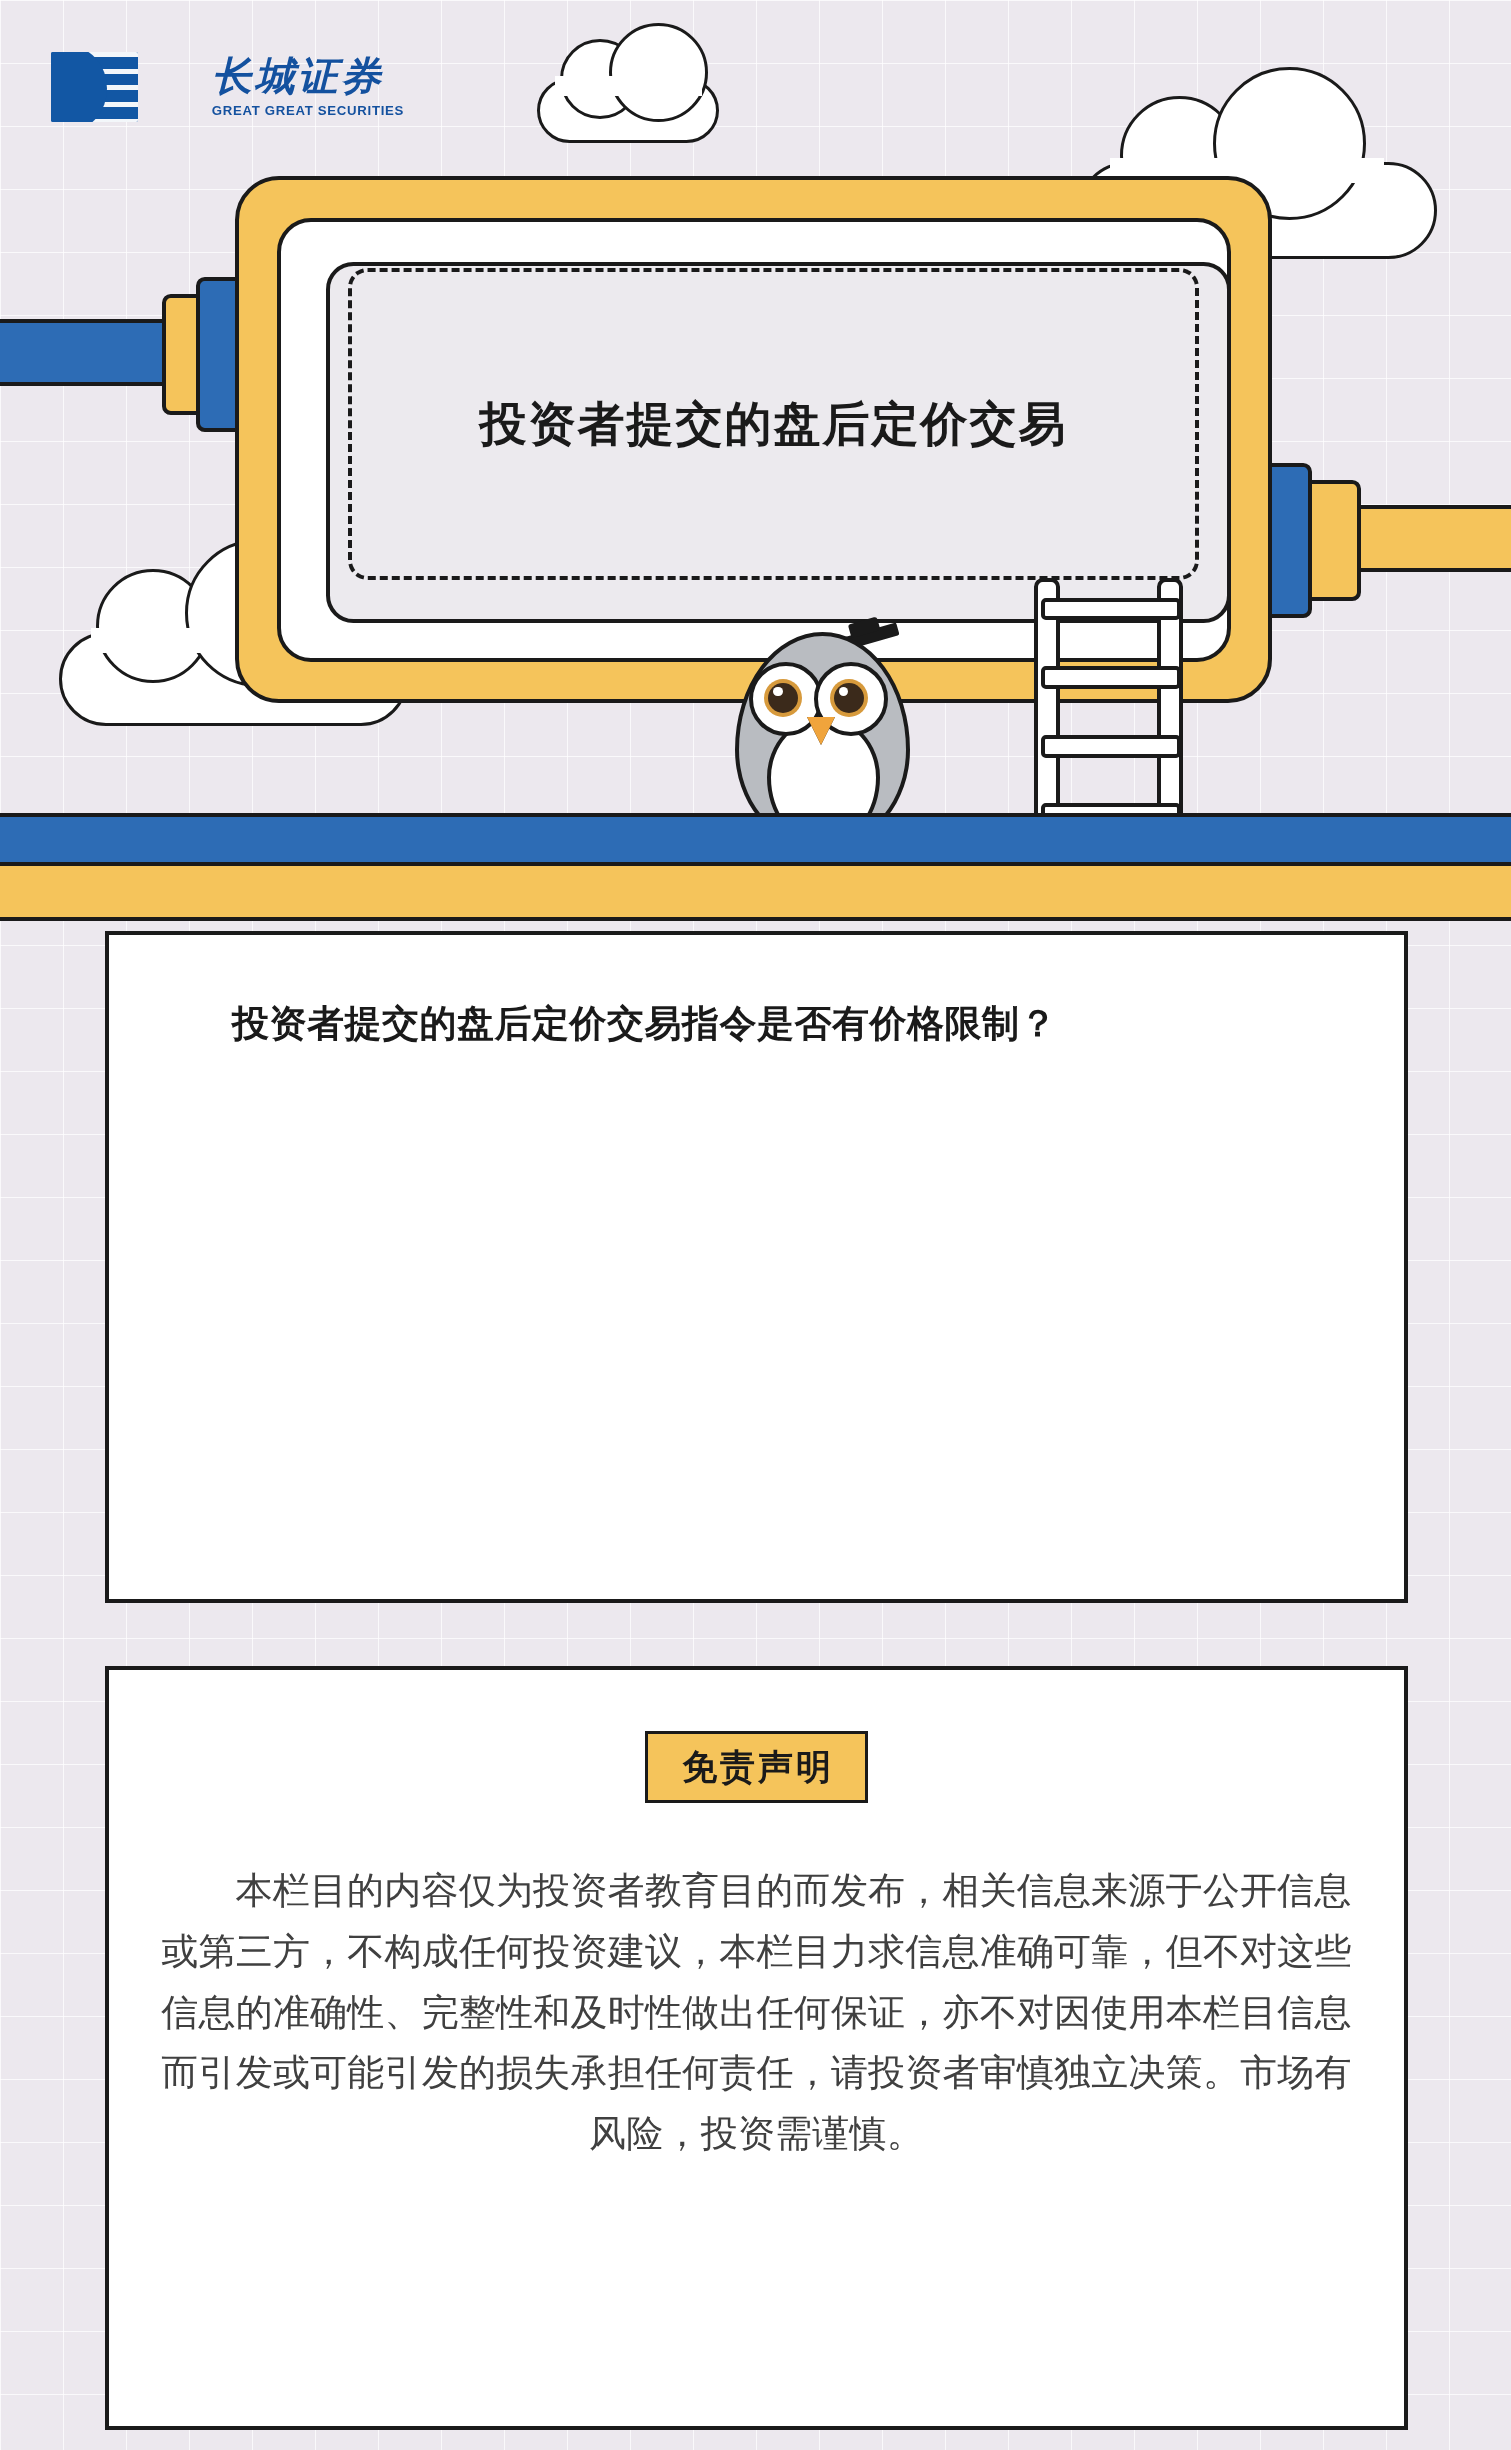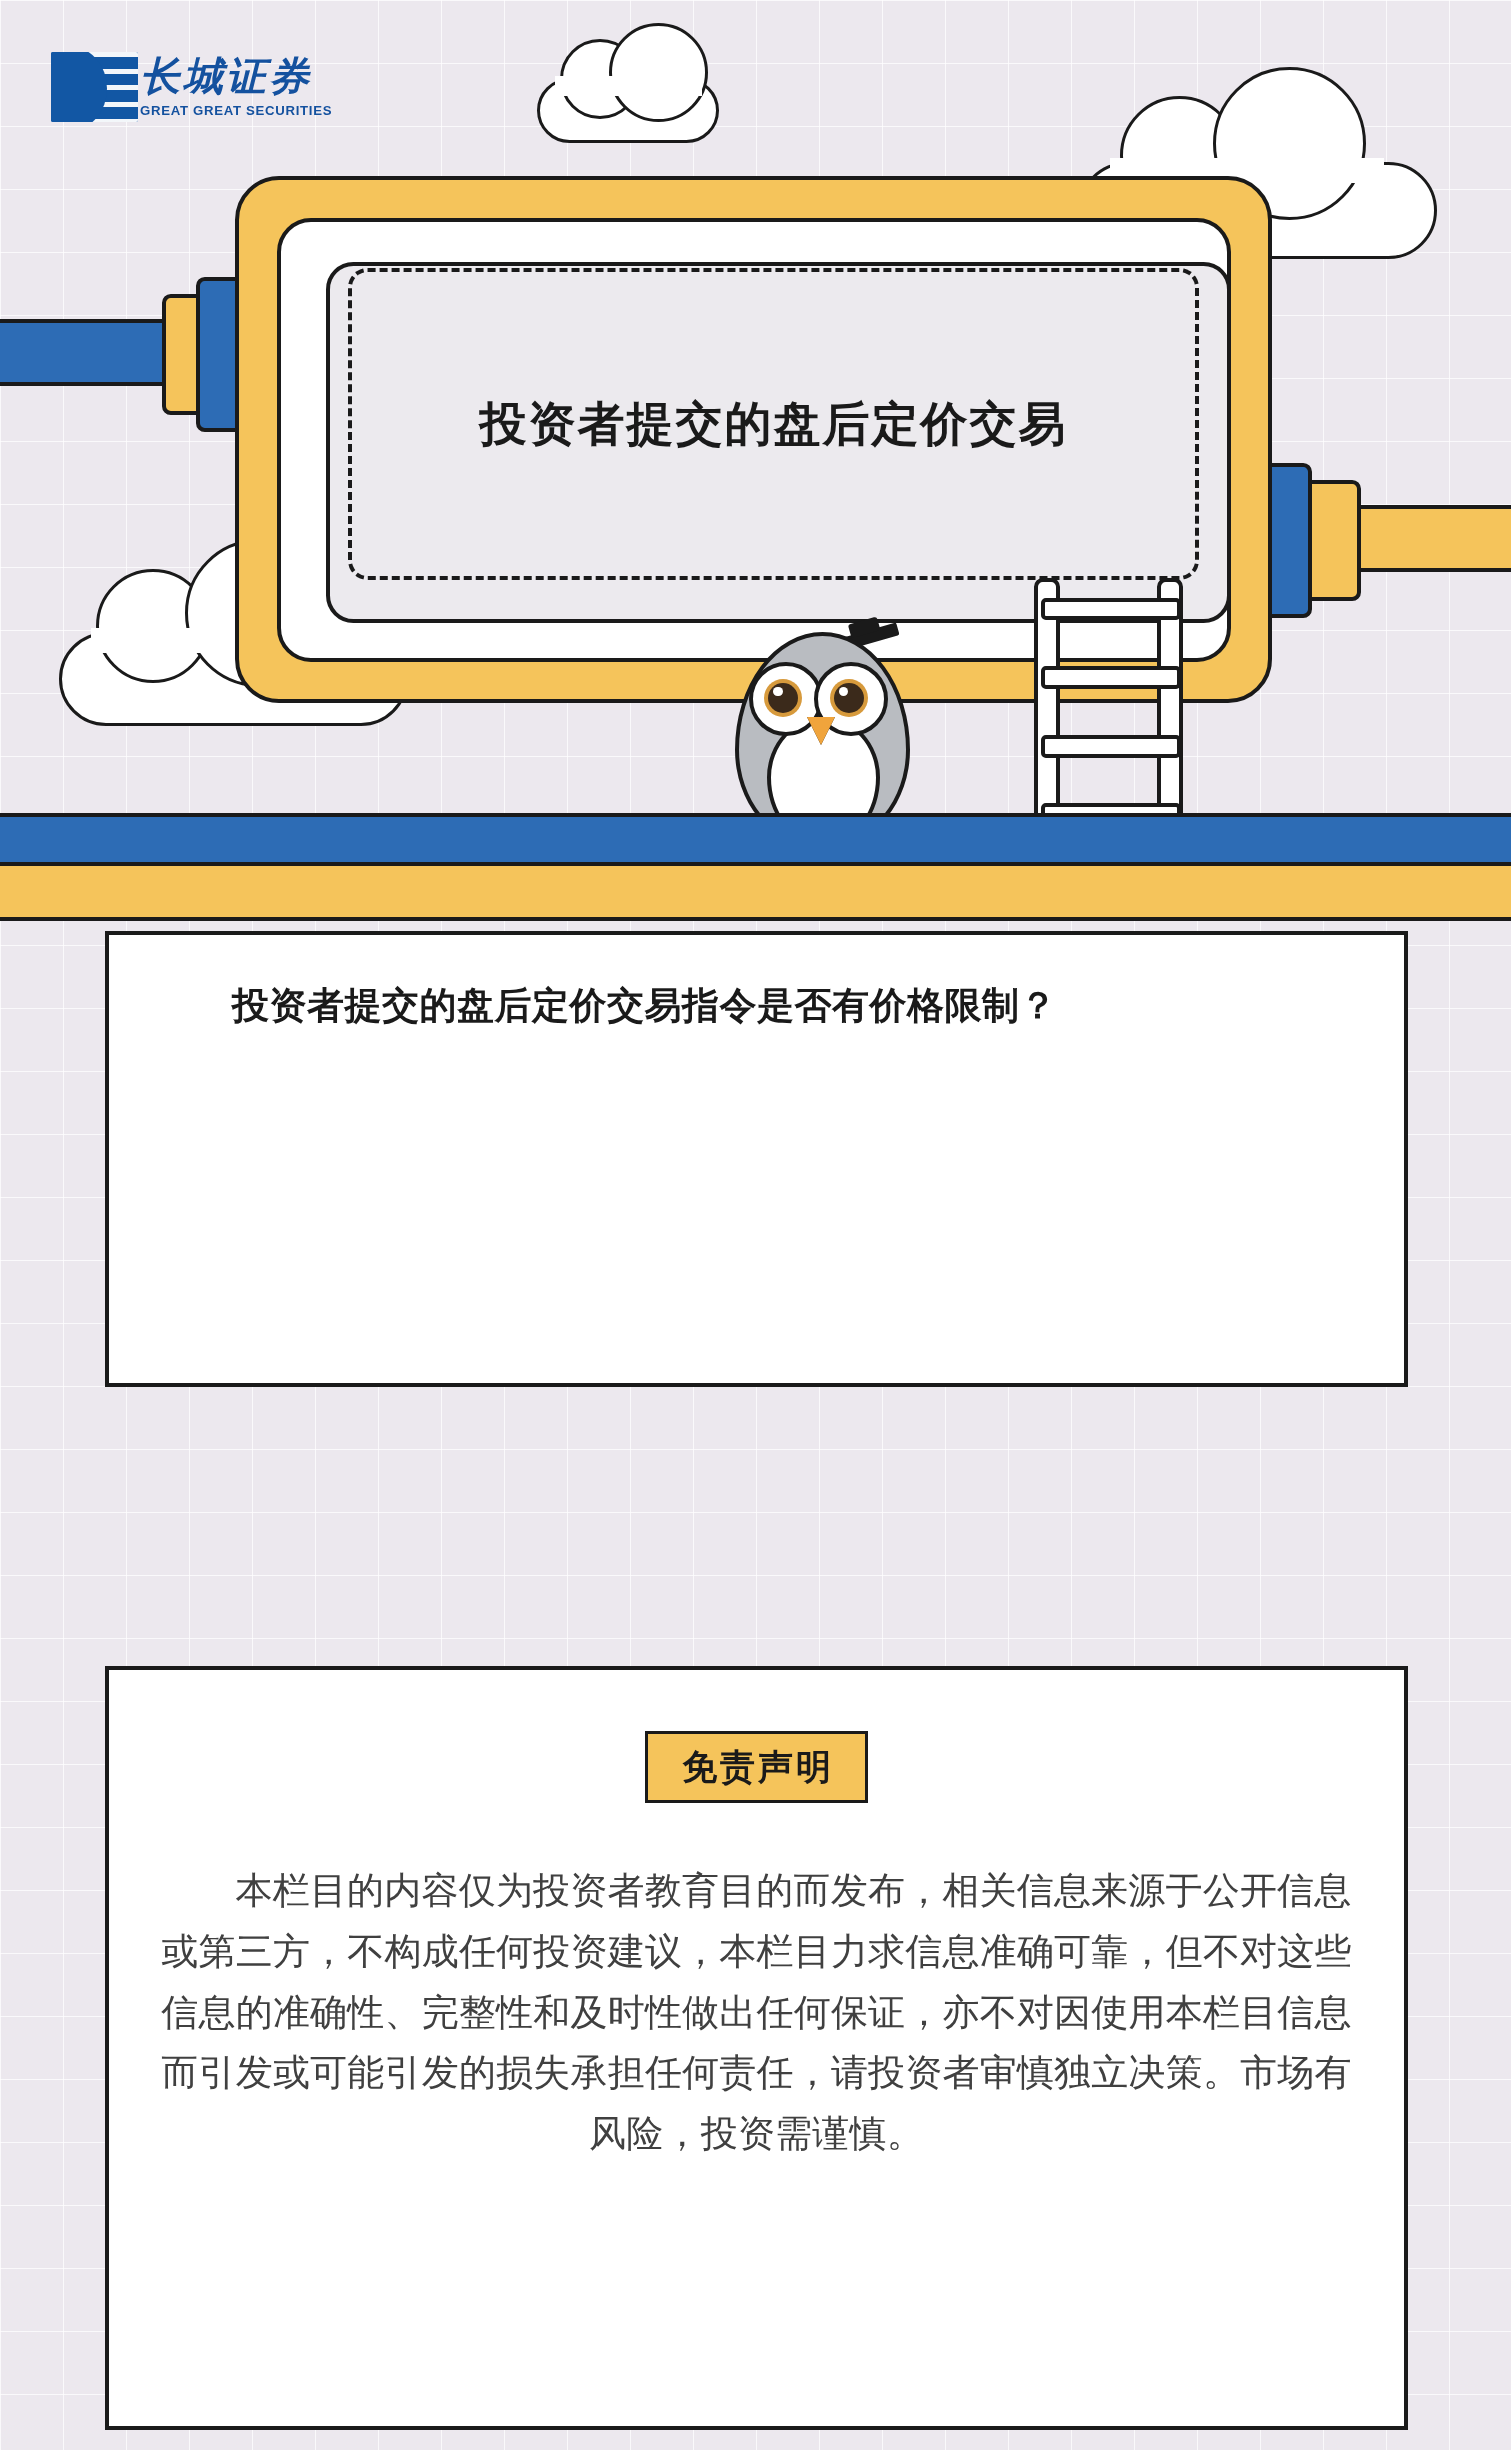--- a/index.html
+++ b/index.html
@@ -26,21 +26,22 @@
 
   
   .logo {
     position: absolute;
     left: 51px;
     top: 37px;
     width: 353px;
     height: 100px;
     display: flex;
     align-items: center;
-    gap: 2px;
+    gap: 10px;
+    justify-content: space-between;
   }
   .logo-mark {
     width: 87px;
     height: 70px;
     background: #1257a4;
     position: relative;
     flex: none;
     border-radius: 2px;
     overflow: hidden;
   }
@@ -420,22 +421,22 @@
   .card {
     position: absolute;
     background: #ffffff;
     border: 4.4px solid #1a1a1a;
     box-sizing: border-box;
   }
   .card-qa {
     left: 105px;
     top: 931px;
     width: 1303px;
-    height: 456px;
-    padding: 41px 49px 0 49px;
+    height: 672px;
+    padding: 59px 49px 0 49px;
   }
   .qa-question {
     font-size: 37px;
     font-weight: bold;
     line-height: 1.62;
     color: #1a1a1a;
     text-indent: 74px;
     letter-spacing: 0.5px;
   }
   .qa-answer {

